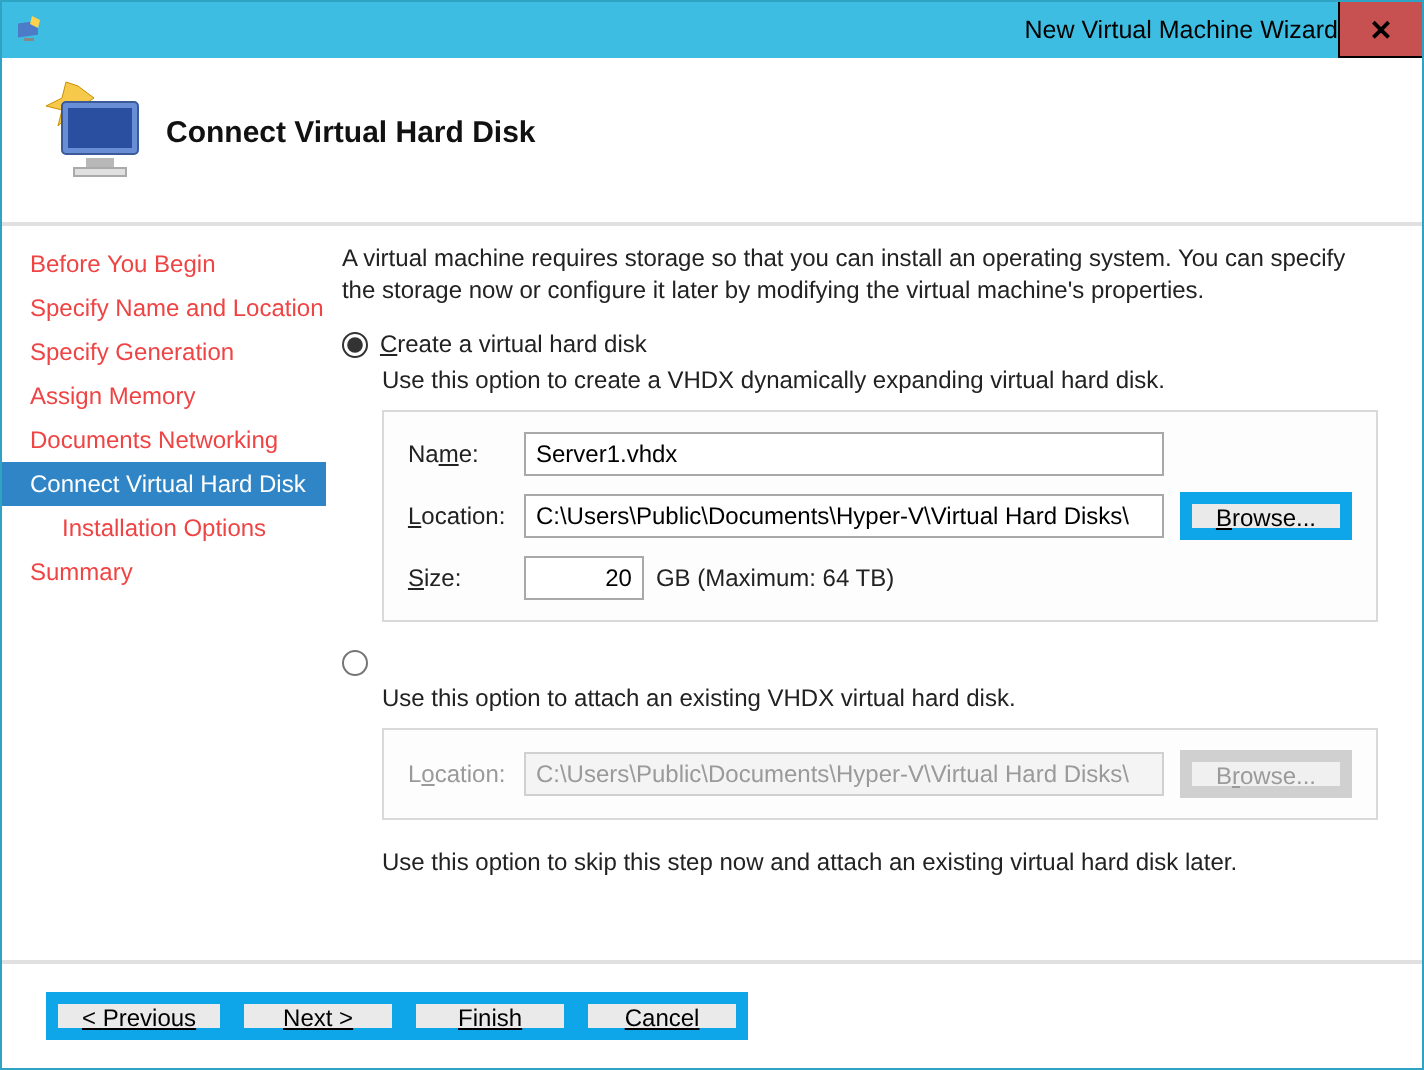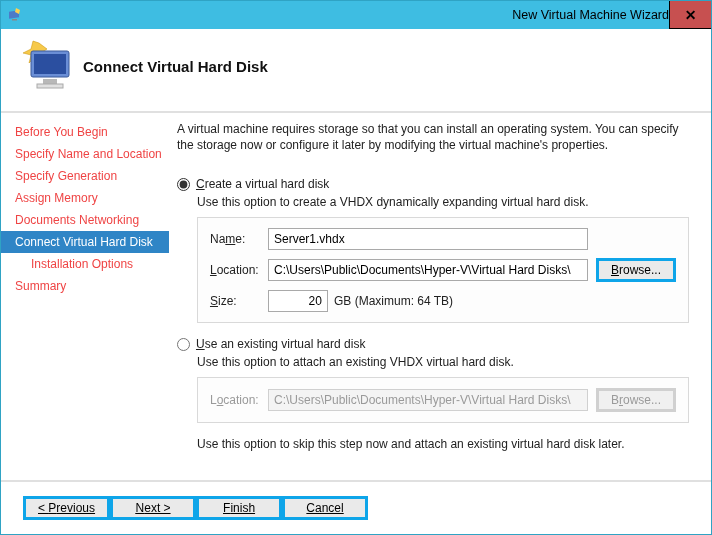--- a/index.html
+++ b/index.html
@@ -91,21 +91,21 @@
   }
   .sidebar .step.sub {
     padding-left: 30px;
   }
   .content {
     flex: 1;
     padding: 8px 22px 8px 8px;
     color: #222;
   }
   .intro {
-    margin-bottom: 24px;
+    margin-bottom: 12px;
     line-height: 1.35;
   }
   .option {
     margin-bottom: 14px;
   }
   .opt-head {
     display: flex;
     align-items: center;
     gap: 6px;
     margin-bottom: 4px;
@@ -141,21 +141,21 @@
     font-size: 12px;
   }
   .row input.wide { width: 320px; }
   .row input.num { width: 60px; text-align: right; }
   .row .suffix { margin-left: 6px; }
   .row button.browse, .footer button {
     height: 24px;
     padding: 0 12px;
     font-family: inherit;
     font-size: 12px;
-    border: 3px solid #0ea5e9;
+    border: 6px solid #0ea5e9;
     background: #eaeaea;
     cursor: pointer;
     min-width: 78px;
   }
   .row button.browse { margin-left: 8px; }
   .field-grid.disabled input,
   .field-grid.disabled label,
   .field-grid.disabled button,
   .field-grid.disabled {
     color: #9a9a9a;
@@ -245,21 +245,20 @@
             <label><u>S</u>ize:</label>
             <input type="text" class="num" value="20" style="">
             <span class="suffix">GB (Maximum: 64 TB)</span>
           </div>
         </div>
       </div>
 
       <div class="option">
         <div class="opt-head">
           <input type="radio" name="vhd" style="">
-          <span><u>U</u>se an existing virtual hard disk</span>
         </div>
         <div class="opt-desc">Use this option to attach an existing VHDX virtual hard disk.</div>
         <div class="field-grid disabled">
           <div class="row">
             <label>L<u>o</u>cation:</label>
             <input type="text" class="wide" disabled="" value="C:\Users\Public\Documents\Hyper-V\Virtual Hard Disks\" style="">
             <button class="browse" disabled="">B<u>r</u>owse...</button>
           </div>
         </div>
       </div>

